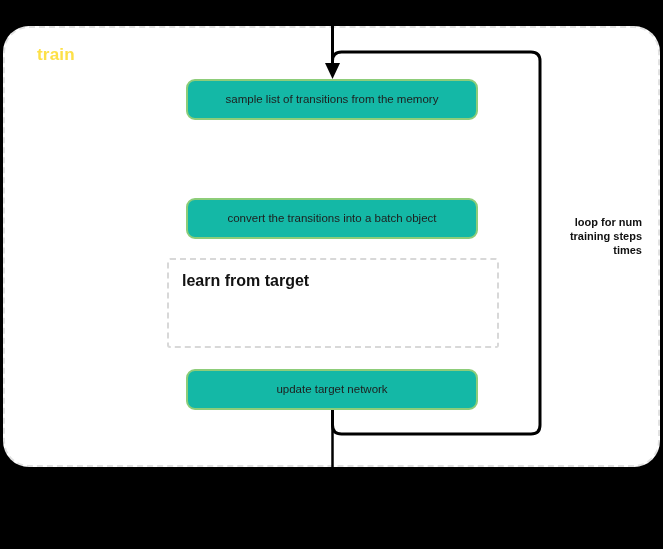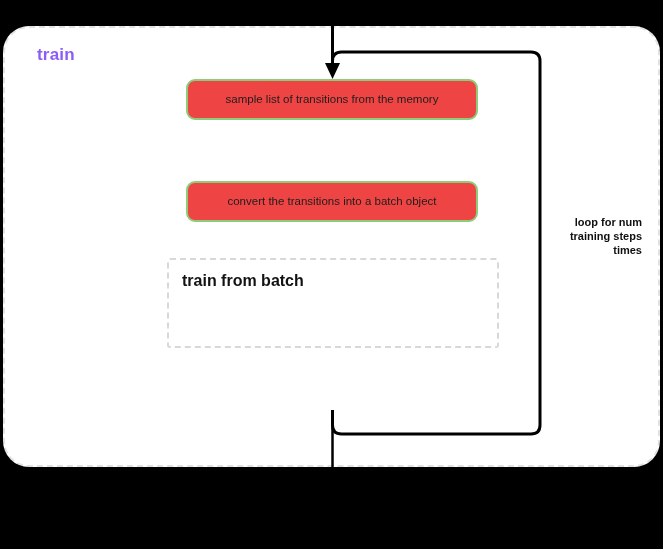--- a/index.html
+++ b/index.html
@@ -33,50 +33,50 @@
     border-radius: 26px;
     box-sizing: border-box;
   }
 
   .train-title {
     position: absolute;
     left: 37px;
     top: 45px;
     font-size: 17px;
     font-weight: bold;
-    color: #8b5cf6;
+    color: #fde047;
     letter-spacing: 0.2px;
     white-space: nowrap;
   }
 
   
   .step-box {
     position: absolute;
     left: 186px;
     width: 292px;
     height: 41px;
-    background: #ef4444;
+    background: #14b8a6;
     border: 2px solid #8dcd79;
     border-radius: 9px;
     box-sizing: border-box;
     display: flex;
     align-items: center;
     justify-content: center;
   }
   .step-box .step-label {
     font-size: 11.5px;
     color: #1e1e1e;
     text-align: center;
     line-height: 1.2;
     padding: 0 10px;
   }
 
   .step-box.s0 { top: 79px; }
   .step-box.s1 { top: 139px; }
-  .step-box.s2 { top: 181px; }
+  .step-box.s2 { top: 198px; }
   .step-box.s3 { top: 369px; }
 
   
   .subscope {
     position: absolute;
     left: 167px;
     top: 258px;
     width: 332px;
     height: 90px;
     background: #ffffff;
@@ -142,19 +142,22 @@
   <div class="step-box s0">
     <span class="step-label">sample list of transitions from the memory</span>
   </div>
 
 
   <div class="step-box s2">
     <span class="step-label">convert the transitions into a batch object</span>
   </div>
 
   <div class="subscope">
-    <div class="subscope-title">train from batch</div>
+    <div class="subscope-title">learn from target</div>
   </div>
 
+  <div class="step-box s3">
+    <span class="step-label">update target network</span>
+  </div>
 
   <div class="loop-label">loop for num training steps times</div>
 
 </div>
 
 </body></html>

